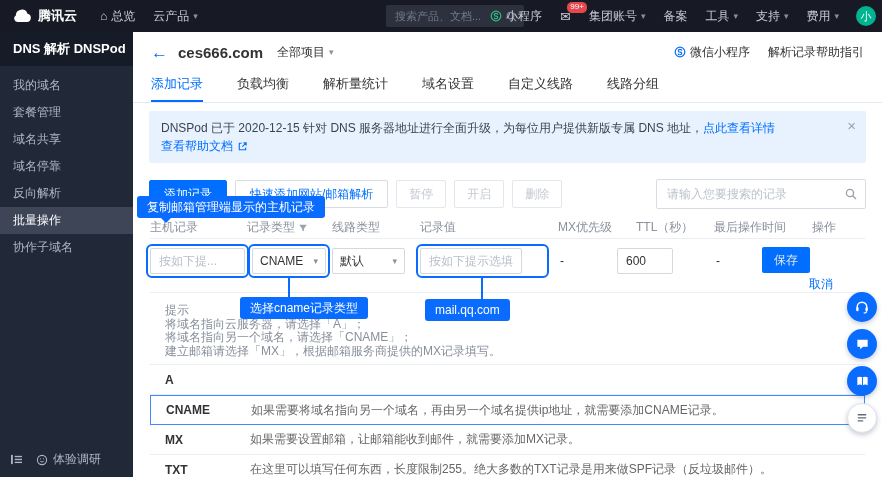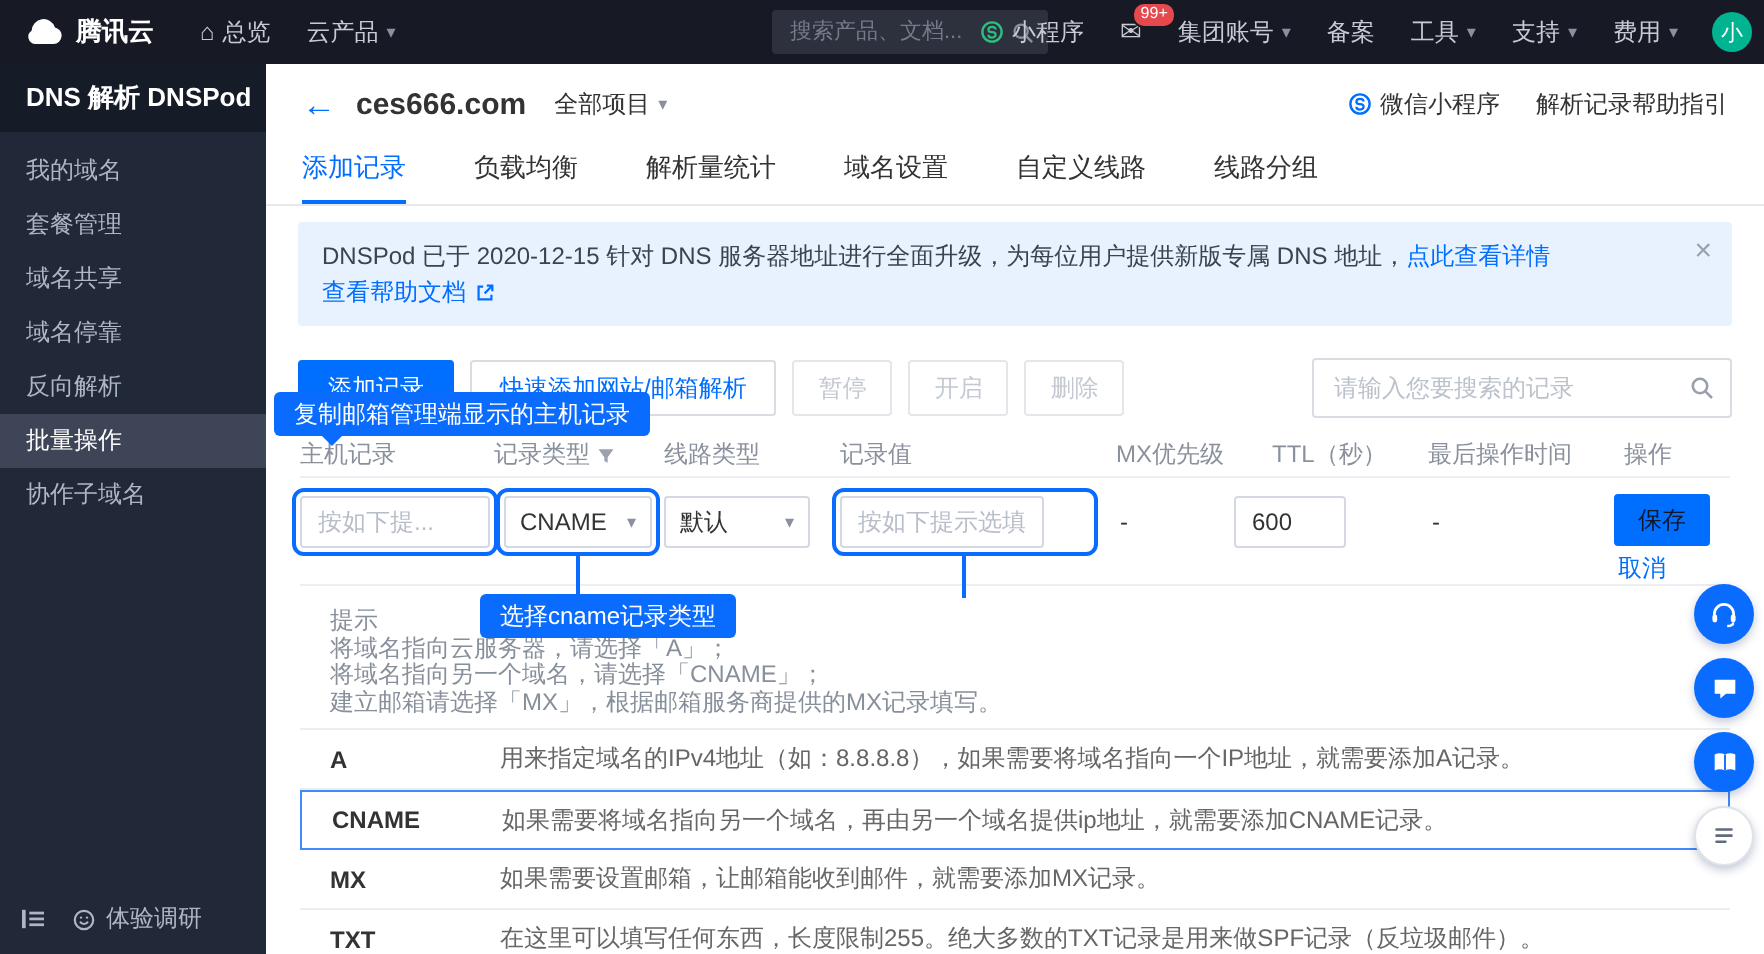--- a/index.html
+++ b/index.html
@@ -71,21 +71,21 @@
   .th{position:absolute;top:7px;font-size:12px;color:#8a919d;display:flex;align-items:center;gap:3px;white-space:nowrap;}
   .th-line{position:absolute;left:17px;right:17px;top:26px;border-top:1px solid #eceef2;}
   .edit-bottom{position:absolute;left:17px;right:17px;top:80px;border-top:1px solid #eceef2;}
 
   .ctl{position:absolute;top:36px;height:26px;border:1px solid #d4d9e1;border-radius:2px;
        font-size:12px;color:#333;background:#fff;box-sizing:border-box;}
   input.ctl{padding:0 8px;outline:none;font-family:inherit;}
   input.ctl::placeholder{color:#b8bec9;}
   .sel{display:flex;align-items:center;justify-content:space-between;padding:0 7px;cursor:pointer;}
   .dash{position:absolute;top:42px;font-size:12px;color:#333;}
-  .save-btn{position:absolute;left:674px;top:35px;width:48px;height:26px;background:#006eff;color:#0f172a;
+  .save-btn{position:absolute;left:629px;top:35px;width:48px;height:26px;background:#006eff;color:#e5e5e5;
             font-size:12px;border:none;border-radius:2px;cursor:pointer;font-family:inherit;}
   .cancel-link{position:absolute;left:676px;top:64px;font-size:12px;color:#006eff;cursor:pointer;}
 
   .hl{position:absolute;top:32px;height:34px;border:2px solid #0a6cff;border-radius:6px;
       pointer-events:none;z-index:5;box-sizing:border-box;}
   .hl.h-host{left:13px;width:103px;}
   .hl.h-type{left:115px;width:82px;}
   .hl.h-value{left:283px;width:133px;}
   .connector{position:absolute;width:2px;background:#0a6cff;z-index:5;}
   .callout{position:absolute;background:#0a6cff;color:#fff;font-size:12px;height:22px;line-height:22px;
@@ -297,32 +297,32 @@
     <span class="cancel-link">取消</span>
     <div class="edit-bottom"></div>
 
     <div class="hl h-host"></div>
     <div class="hl h-type"></div>
     <div class="hl h-value"></div>
     <div class="connector" style="left:155px;top:66px;height:19px"></div>
     <div class="connector" style="left:348px;top:66px;height:21px"></div>
     <div class="callout host-tip">复制邮箱管理端显示的主机记录</div>
     <div class="callout type-tip">选择cname记录类型</div>
+    <div class="callout value-tip">mail.qq.com</div>
 
     <div class="tips">
       <div>提示</div>
       <div>将域名指向云服务器，请选择「A」；</div>
       <div>将域名指向另一个域名，请选择「CNAME」；</div>
       <div>建立邮箱请选择「MX」，根据邮箱服务商提供的MX记录填写。</div>
     </div>
 
     <div class="help-table">
       <div class="help-row">
         <span class="tname">A</span>
-        <span class="tdesc">用来指定域名的IPv4地址（如：8.8.8.8），如果需要将域名指向一个IP地址，就需要添加A记录。</span>
       </div>
       <div class="help-row sel-row">
         <span class="tname">CNAME</span>
         <span class="tdesc">如果需要将域名指向另一个域名，再由另一个域名提供ip地址，就需要添加CNAME记录。</span>
       </div>
       <div class="help-row">
         <span class="tname">MX</span>
         <span class="tdesc">如果需要设置邮箱，让邮箱能收到邮件，就需要添加MX记录。</span>
       </div>
       <div class="help-row">

